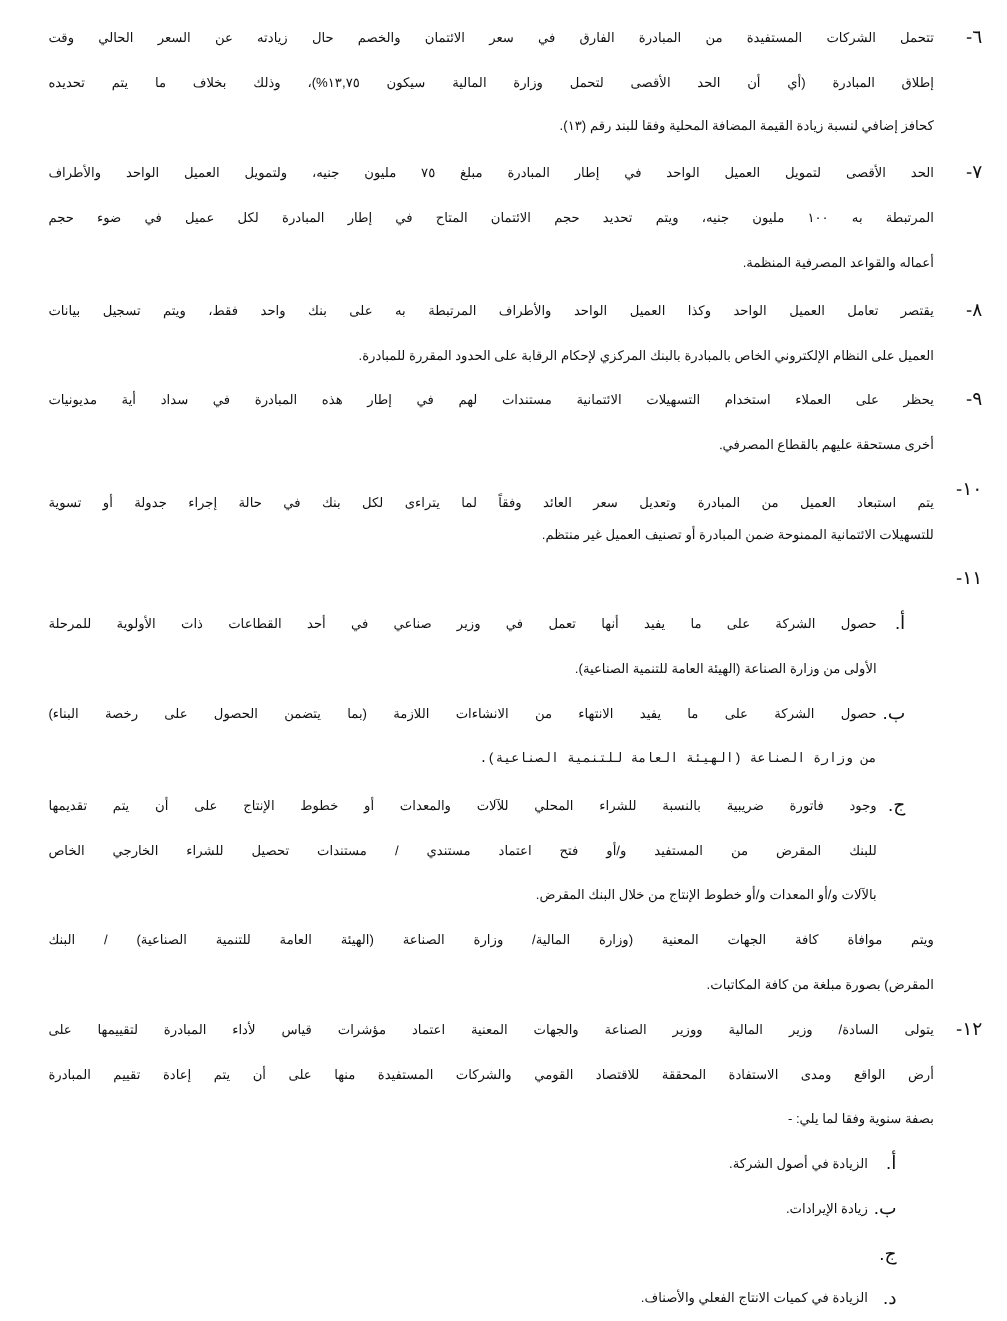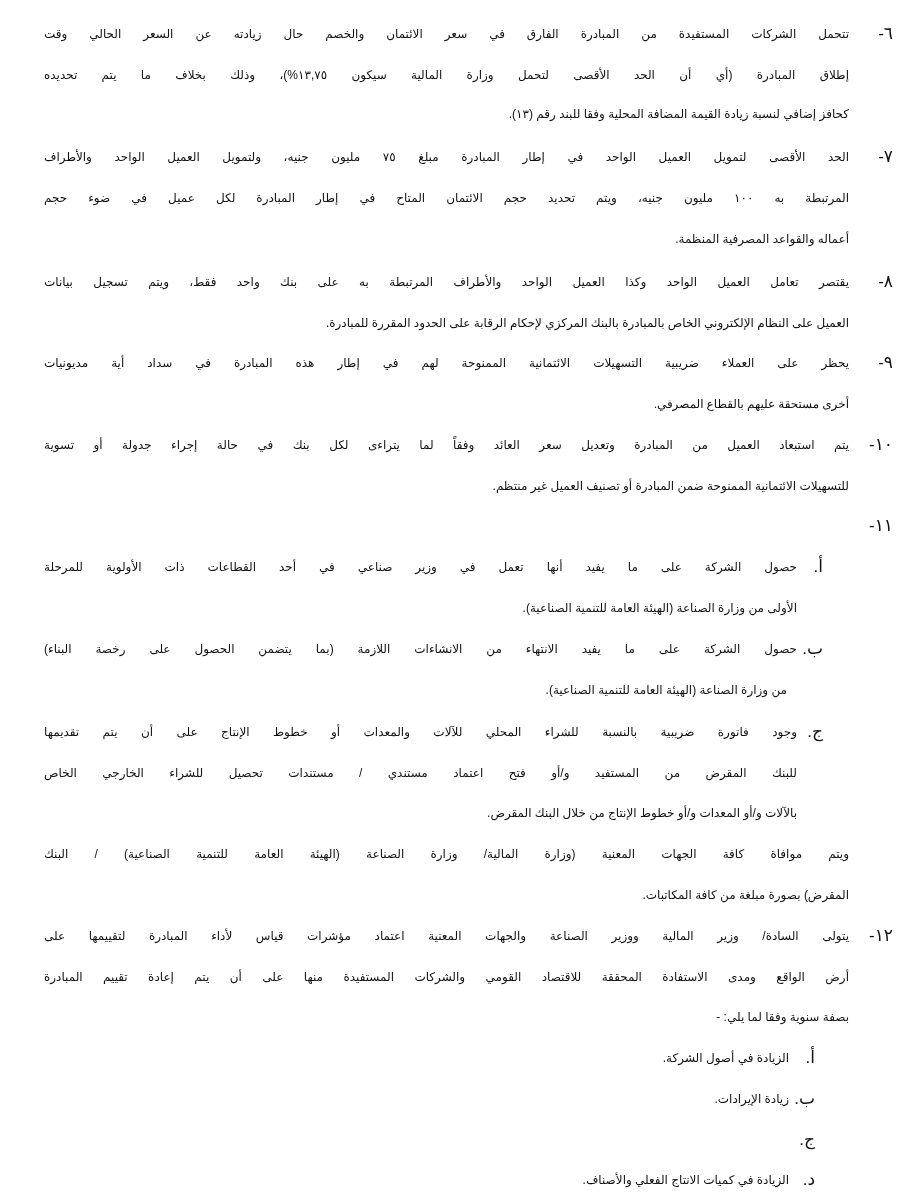--- a/index.html
+++ b/index.html
@@ -34,36 +34,36 @@
   <div class="num" style="right:22px;top:146px;">٧-</div>
   <div class="line" style="right:66px;left:44px;top:146px;">الحد الأقصى لتمويل العميل الواحد في إطار المبادرة مبلغ ٧٥ مليون جنيه، ولتمويل العميل الواحد والأطراف</div>
   <div class="line" style="right:66px;left:44px;top:187px;">المرتبطة به ١٠٠ مليون جنيه، ويتم تحديد حجم الائتمان المتاح في إطار المبادرة لكل عميل في ضوء حجم</div>
   <div class="line last" style="right:66px;left:44px;top:228px;">أعماله والقواعد المصرفية المنظمة.</div>
 
   <div class="num" style="right:22px;top:271px;">٨-</div>
   <div class="line" style="right:66px;left:44px;top:271px;">يقتصر تعامل العميل الواحد وكذا العميل الواحد والأطراف المرتبطة به على بنك واحد فقط، ويتم تسجيل بيانات</div>
   <div class="line last" style="right:66px;left:44px;top:312px;">العميل على النظام الإلكتروني الخاص بالمبادرة بالبنك المركزي لإحكام الرقابة على الحدود المقررة للمبادرة.</div>
 
   <div class="num" style="right:22px;top:352px;">٩-</div>
-  <div class="line" style="right:66px;left:44px;top:352px;">يحظر على العملاء ضريبية التسهيلات الائتمانية الممنوحة لهم في إطار هذه المبادرة في سداد أية مديونيات</div>
+  <div class="line" style="right:66px;left:44px;top:352px;">يحظر على العملاء استخدام التسهيلات الائتمانية مستندات لهم في إطار هذه المبادرة في سداد أية مديونيات</div>
   <div class="line last" style="right:66px;left:44px;top:393px;font-family:Liberation Serif, serif;">أخرى مستحقة عليهم بالقطاع المصرفي.</div>
 
   <div class="num" style="right:22px;top:434px;">١٠-</div>
-  <div class="line" style="right:66px;left:44px;top:434px;">يتم استبعاد العميل من المبادرة وتعديل سعر العائد وفقاً لما يتراءى لكل بنك في حالة إجراء جدولة أو تسوية</div>
+  <div class="line" style="right:66px;left:44px;top:446px;">يتم استبعاد العميل من المبادرة وتعديل سعر العائد وفقاً لما يتراءى لكل بنك في حالة إجراء جدولة أو تسوية</div>
   <div class="line last" style="right:66px;left:44px;top:475px;">للتسهيلات الائتمانية الممنوحة ضمن المبادرة أو تصنيف العميل غير منتظم.</div>
 
   <div class="num" style="right:22px;top:515px;">١١-</div>
 
   <div class="num" style="right:92px;top:556px;">أ.</div>
   <div class="line" style="right:118px;left:44px;top:556px;">حصول الشركة على ما يفيد أنها تعمل في وزير صناعي في أحد القطاعات ذات الأولوية للمرحلة</div>
   <div class="line last" style="right:118px;left:44px;top:597px;">الأولى من وزارة الصناعة (الهيئة العامة للتنمية الصناعية).</div>
 
   <div class="num" style="right:92px;top:638px;">ب.</div>
   <div class="line" style="right:118px;left:44px;top:638px;">حصول الشركة على ما يفيد الانتهاء من الانشاءات اللازمة (بما يتضمن الحصول على رخصة البناء)</div>
-  <div class="line last" style="right:128px;left:44px;top:679px;">من وزارة الصناعة (الهيئة العامة للتنمية الصناعية).</div>
+  <div class="line last" style="right:118px;left:44px;top:679px;font-family:Liberation Mono, monospace;">من وزارة الصناعة (الهيئة العامة للتنمية الصناعية).</div>
 
   <div class="num" style="right:92px;top:721px;">ج.</div>
   <div class="line" style="right:118px;left:44px;top:721px;font-family:Liberation Serif, serif;">وجود فاتورة ضريبية بالنسبة للشراء المحلي للآلات والمعدات أو خطوط الإنتاج على أن يتم تقديمها</div>
   <div class="line" style="right:118px;left:44px;top:762px;">للبنك المقرض من المستفيد و/أو فتح اعتماد مستندي / مستندات تحصيل للشراء الخارجي الخاص</div>
   <div class="line last" style="right:118px;left:44px;top:802px;">بالآلات و/أو المعدات و/أو خطوط الإنتاج من خلال البنك المقرض.</div>
 
   <div class="line" style="right:66px;left:44px;top:843px;">ويتم موافاة كافة الجهات المعنية (وزارة المالية/ وزارة الصناعة (الهيئة العامة للتنمية الصناعية) / البنك</div>
   <div class="line last" style="right:66px;left:44px;top:884px;">المقرض) بصورة مبلغة من كافة المكاتبات.</div>
 
   <div class="num" style="right:22px;top:925px;">١٢-</div>

